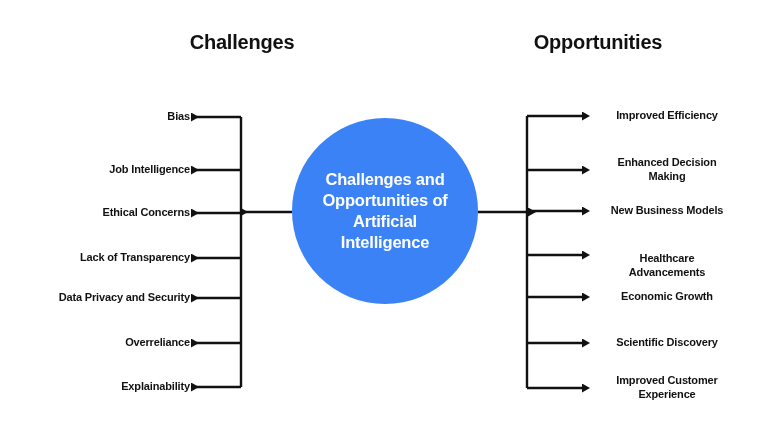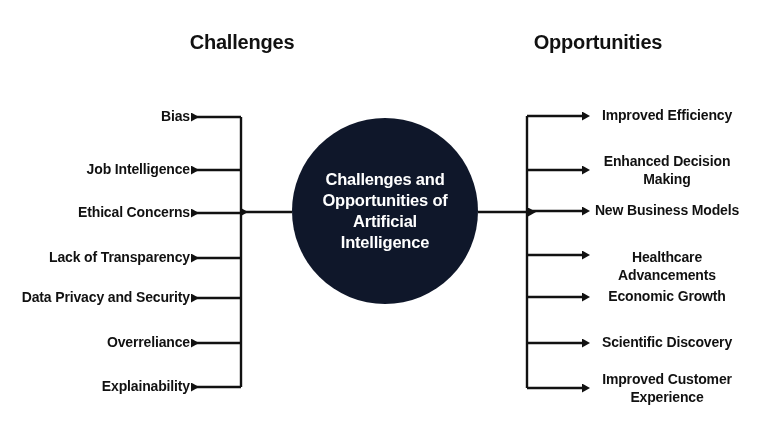--- a/index.html
+++ b/index.html
@@ -74,21 +74,21 @@
     line-height: 1.28;
     text-align: center;
     padding: 0 12px;
     letter-spacing: -0.2px;
     white-space: pre-line;
   }
 
   
   .leaf-label {
     position: absolute;
-    font-size: 14px;
+    font-size: 11px;
     font-weight: bold;
     color: #111111;
     line-height: 1.25;
     letter-spacing: -0.15px;
   }
   .leaf-left {
     right: 578px;            
     text-align: right;
     transform: translateY(-50%);
   }
@@ -132,21 +132,21 @@
         <line x1="527" y1="170" x2="582" y2="170" marker-end="url(#arrow-right)"></line>
         <line x1="527" y1="211" x2="582" y2="211" marker-end="url(#arrow-right)"></line>
         <line x1="527" y1="255" x2="582" y2="255" marker-end="url(#arrow-right)"></line>
         <line x1="527" y1="297" x2="582" y2="297" marker-end="url(#arrow-right)"></line>
         <line x1="527" y1="343" x2="582" y2="343" marker-end="url(#arrow-right)"></line>
         <line x1="527" y1="388" x2="582" y2="388" marker-end="url(#arrow-right)"></line>
         <line x1="478" y1="212" x2="528" y2="212" marker-end="url(#arrow-right)"></line>
       </g>
   </svg>
 
-  <div id="center-node" style="background: #0f172a;">
+  <div id="center-node" style="background: #3b82f6;">
     <div id="center-node-label" style="color: rgb(255, 255, 255);">Challenges and
 Opportunities of
 Artificial
 Intelligence</div>
   </div>
 
   <div id="left-leaves">
       <div class="leaf-label leaf-left" style="top: 117px;">Bias</div>
       <div class="leaf-label leaf-left" style="top: 170px;">Job Intelligence</div>
       <div class="leaf-label leaf-left" style="top: 213px;">Ethical Concerns</div>

